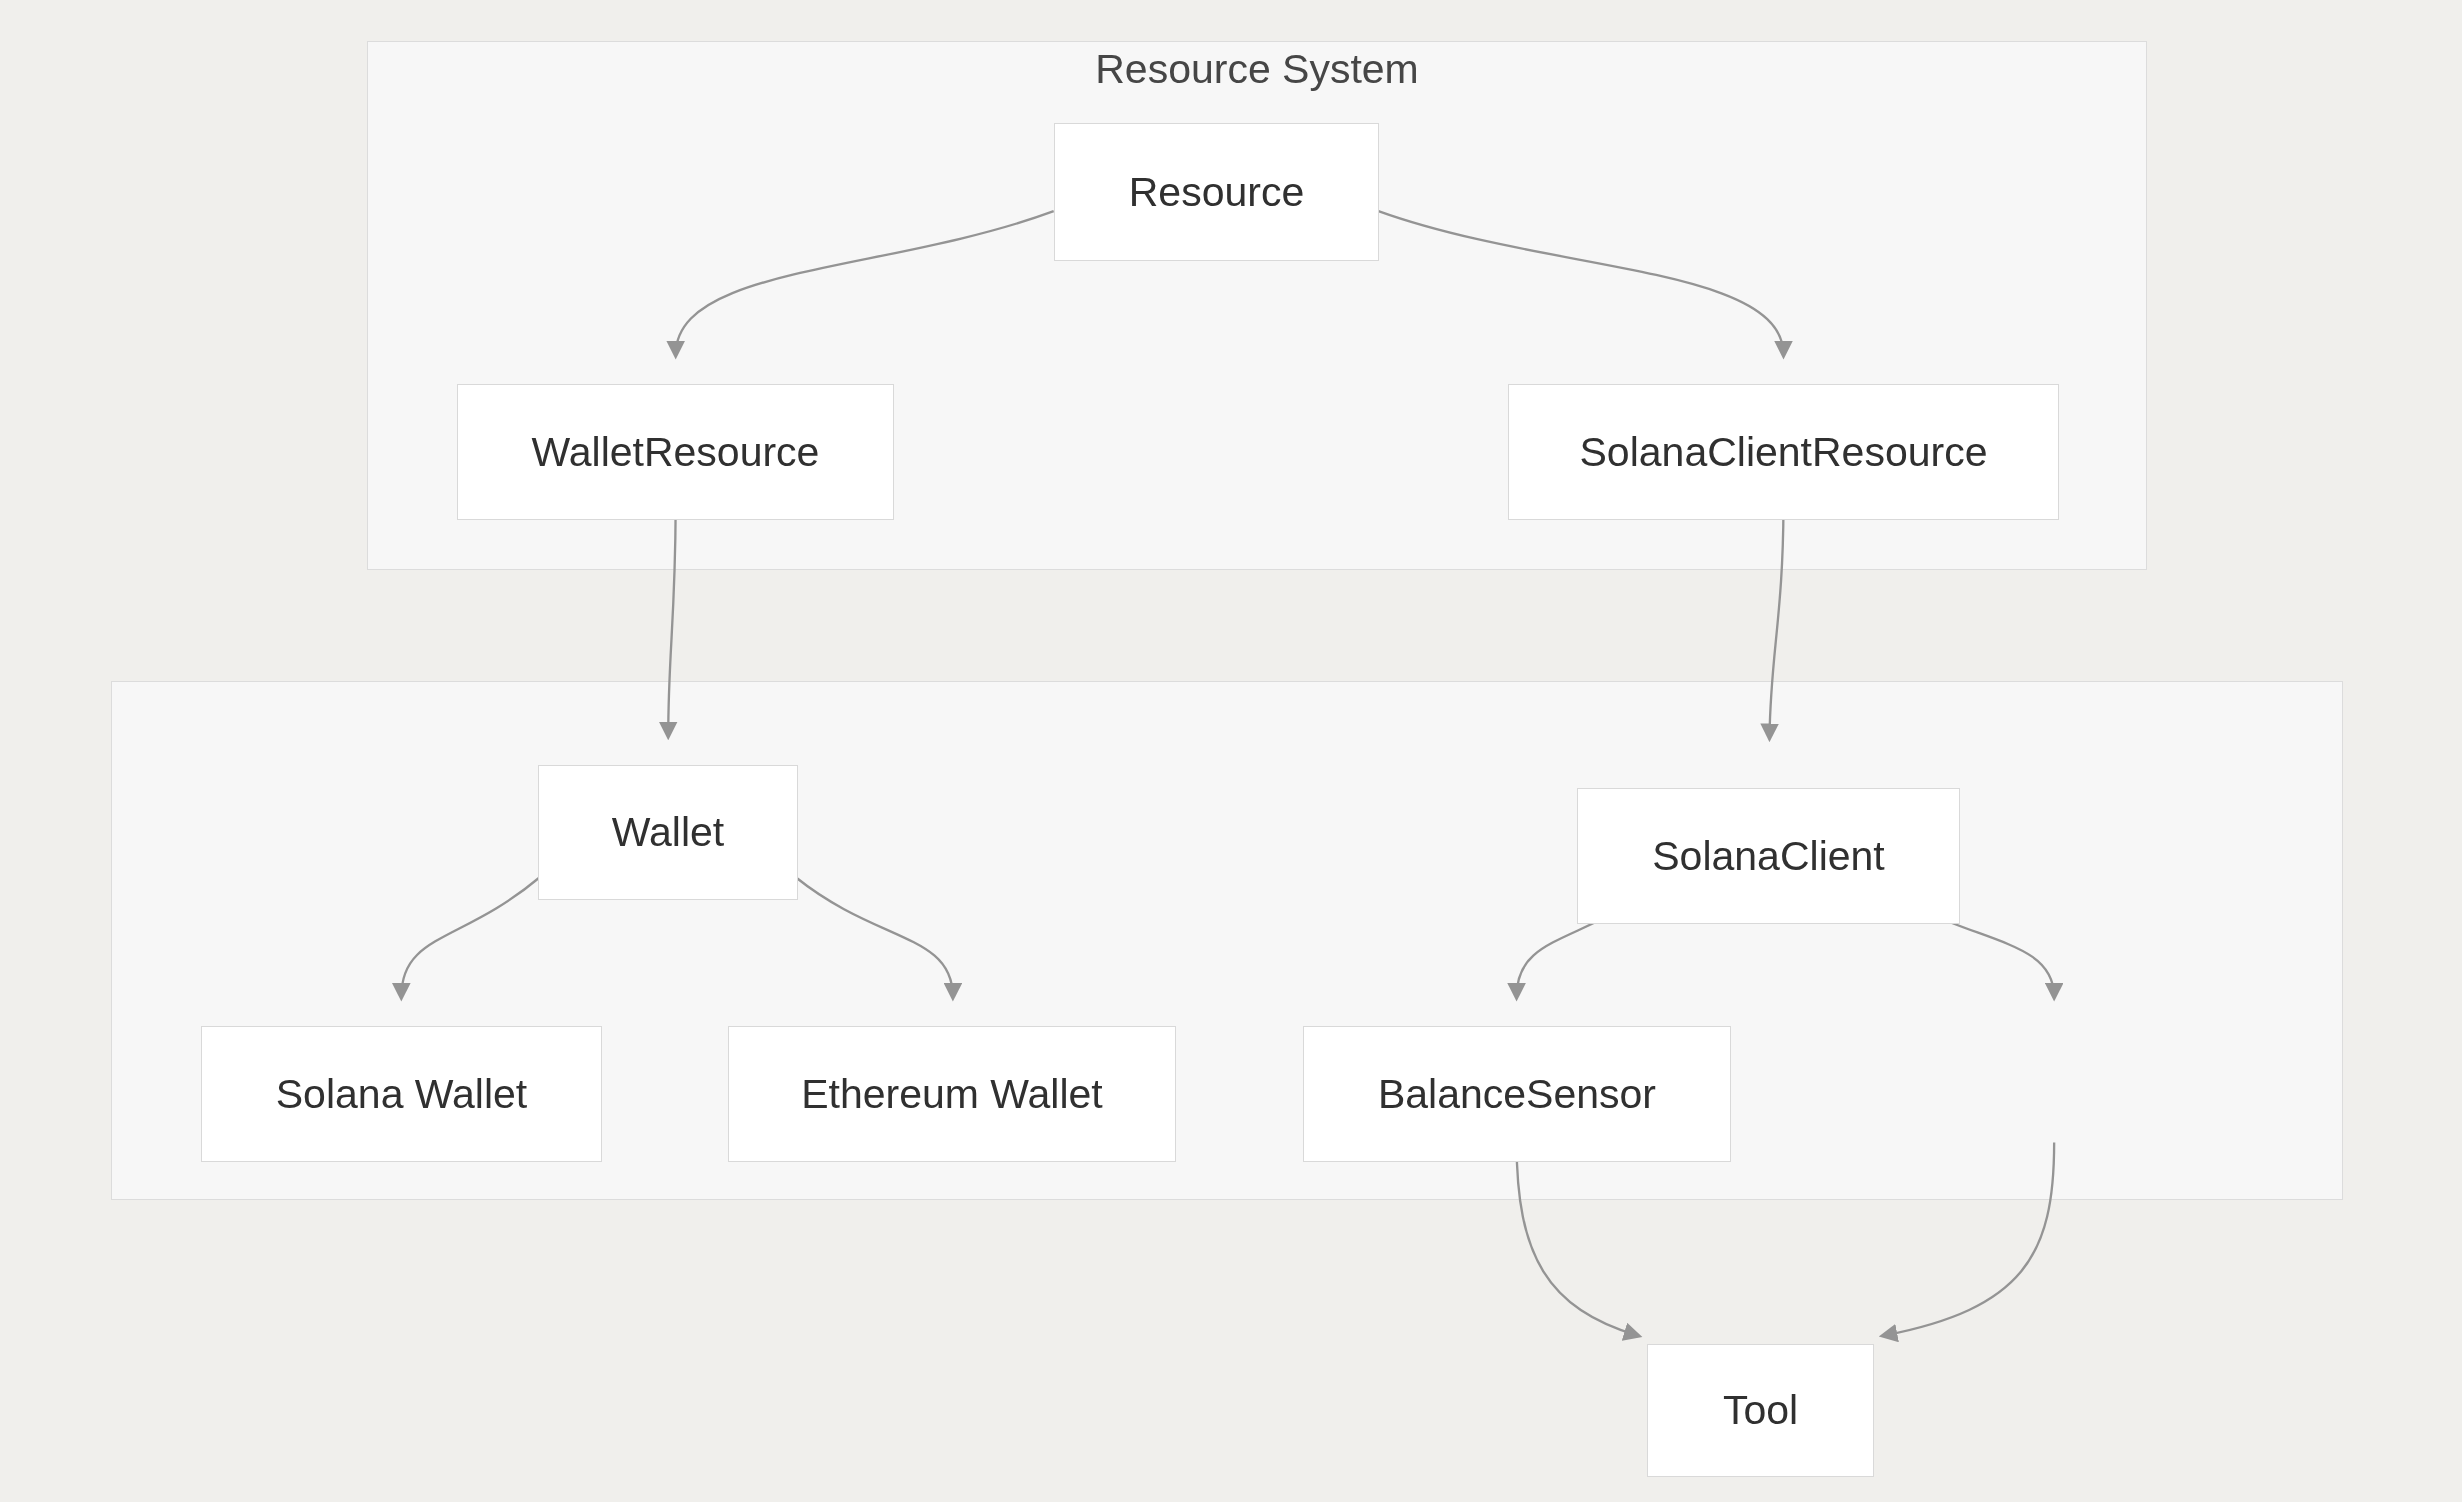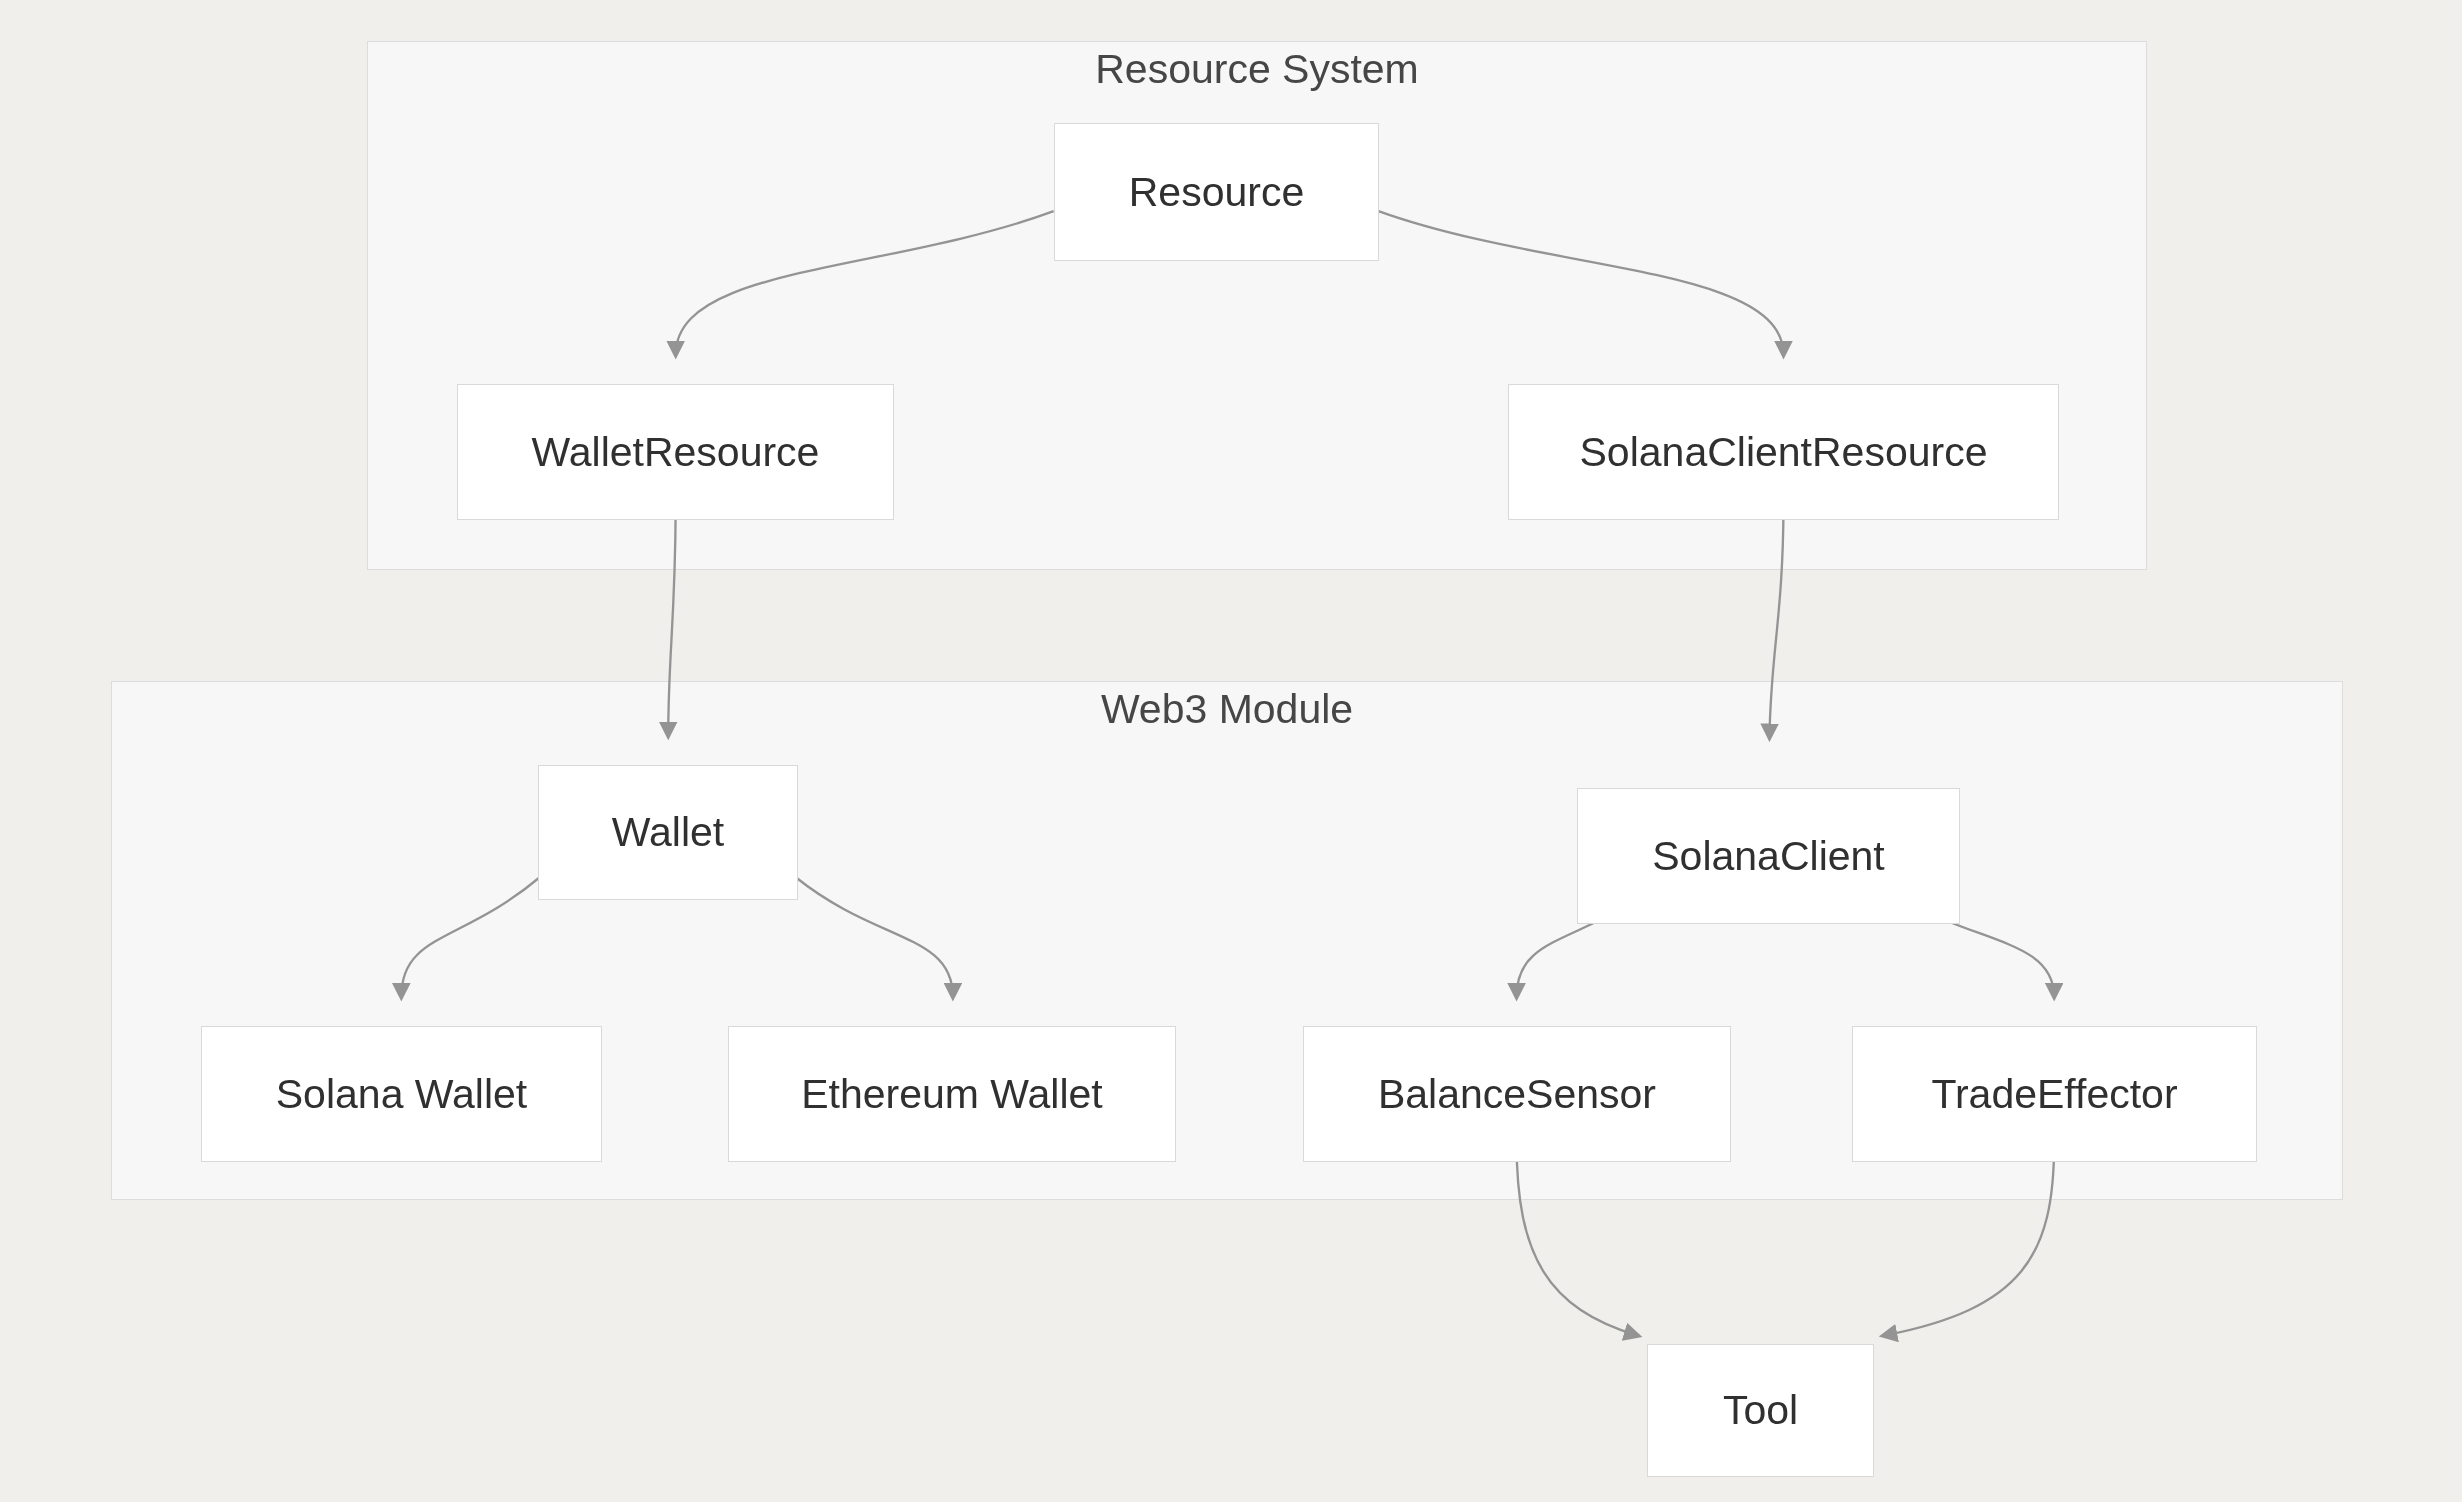--- a/index.html
+++ b/index.html
@@ -57,21 +57,20 @@
 </style>
 </head>
 <body>
 
 <div id="canvas">
 
   <div class="cluster" style="left:367px; top:41px; width:1780px; height:529px;"></div>
   <div class="cluster-title" style="left:367px; top:49px; width:1780px;">Resource System</div>
 
   <div class="cluster" style="left:111px; top:681px; width:2232px; height:519px;"></div>
-  <div class="cluster-title" style="left:111px; top:689px; width:2232px;">Web3 Module</div>
 
   <svg id="edges" viewBox="0 0 2638 1610">
     <defs>
       <marker id="arrow" viewBox="0 0 10 10" refX="7.5" refY="5" markerUnits="strokeWidth" markerWidth="8" markerHeight="8" orient="auto">
         <path d="M 0 0 L 10 5 L 0 10 z" fill="#949494"></path>
       </marker>
     </defs>
     <path class="edge" d="M 1129 226 C 950 292, 724 284, 724 380" marker-end="url(#arrow)"></path>
     <path class="edge" d="M 1477 226 C 1660 292, 1911 284, 1911 380" marker-end="url(#arrow)"></path>
     <path class="edge" d="M 724 536 C 724 660, 716 700, 716 788" marker-end="url(#arrow)"></path>
@@ -93,18 +92,17 @@
   <div class="node" style="left:538px; top:745px; width:260px; height:135px;">Wallet</div>
 
   <div class="node" style="left:1577px; top:768px; width:383px; height:136px;">SolanaClient</div>
 
   <div class="node" style="left:201px; top:1006px; width:401px; height:136px;">Solana Wallet</div>
 
   <div class="node" style="left:728px; top:1006px; width:448px; height:136px;">Ethereum Wallet</div>
 
   <div class="node" style="left:1303px; top:1006px; width:428px; height:136px;">BalanceSensor</div>
 
-  <div class="node" style="left:1852px; top:1006px; width:405px; height:136px;">TradeEffector</div>
 
   <div class="node" style="left:1647px; top:1324px; width:227px; height:133px;">Tool</div>
 
 </div>
 
 
 </body></html>

